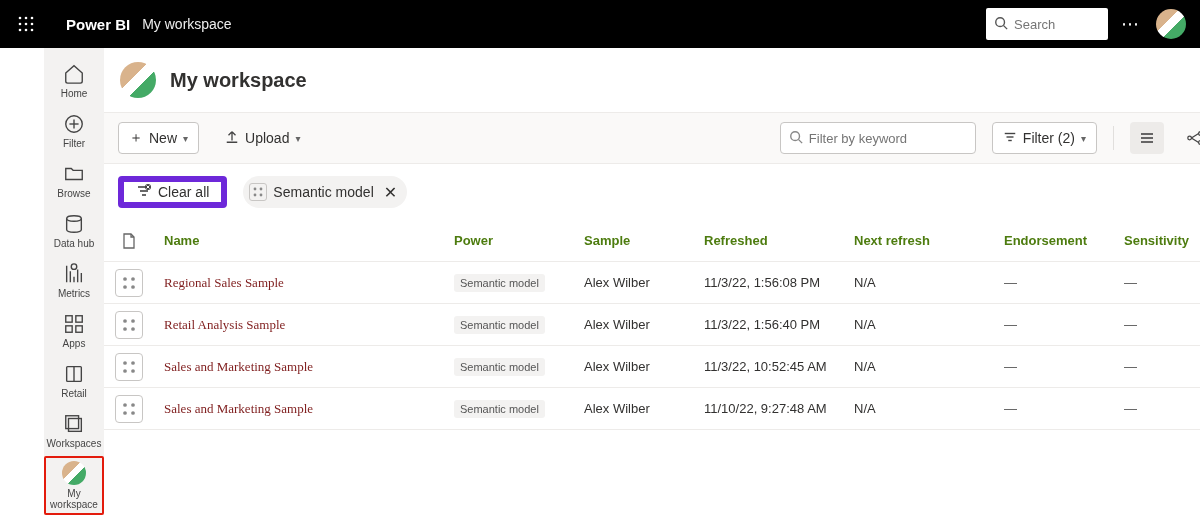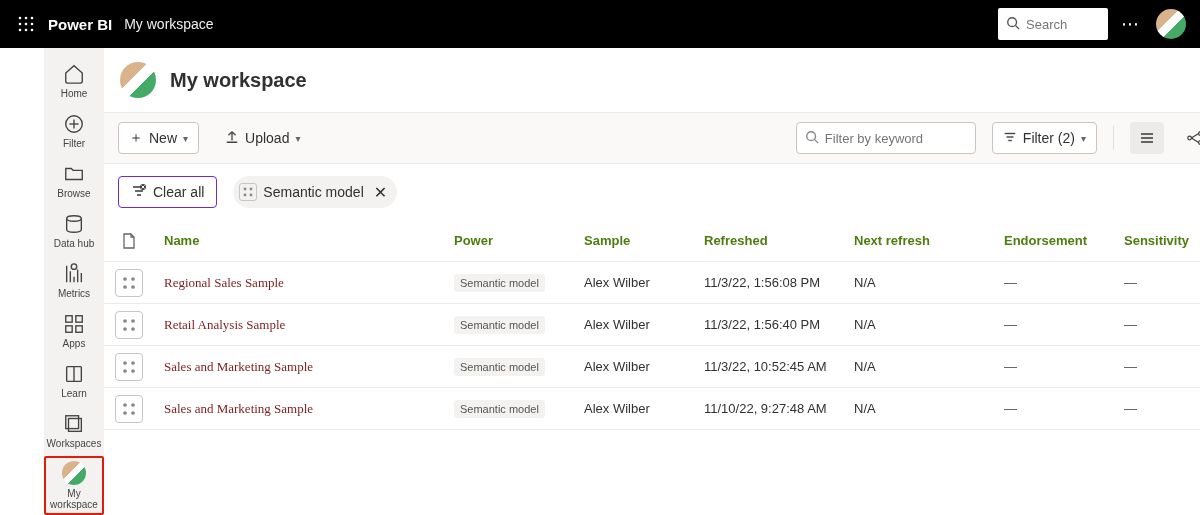--- a/index.html
+++ b/index.html
@@ -1,23 +1,23 @@
 <!DOCTYPE html>
 <html><head>
   <meta charset="utf-8">
   <style>
     * { box-sizing: border-box; margin: 0; padding: 0; }
     body { font-family: "Segoe UI", -apple-system, sans-serif; font-size: 13px; color: #323130; background: #fff; width: 1200px; height: 515px; overflow: hidden; }
 
     .top-bar { height: 48px; background: #000; color: #fff; display: flex; align-items: center; padding: 0 10px; }
     .waffle { width: 32px; height: 32px; display: flex; align-items: center; justify-content: center; cursor: pointer; }
-    .brand { font-weight: 600; font-size: 15px; margin-left: 6px; }
+    .brand { font-weight: 600; font-size: 15px; margin-left: 24px; }
     .crumb { font-size: 14px; margin-left: 12px; color: #eee; }
     .top-spacer { flex: 1; }
-    .search-box { background: #fff; width: 110px; height: 32px; display: flex; align-items: center; padding: 0 8px; border-radius: 2px; margin-right: 2px;}
+    .search-box { background: #fff; width: 122px; height: 32px; display: flex; align-items: center; padding: 0 8px; border-radius: 2px; margin-right: 2px;}
     .search-box input { border: none; outline: none; font-size: 13px; width: 70px; color: #555; background: transparent; }
     .search-icon { color: #555; margin-right: 6px; }
     .top-more { width: 40px; display:flex;justify-content:center;align-items:center;color:#fff;cursor:pointer;font-size:18px;}
     .avatar-top { width: 30px; height: 30px; border-radius: 50%; background: linear-gradient(135deg,#d9b38c 0 40%, #fff 40% 60%, #4a6 60%); margin-left: 6px; margin-right: 4px;}
 
     .shell { display: flex; height: calc(515px - 48px); margin-left: 44px; }
 
     .left-rail { width: 60px; background: #f3f2f1; display: flex; flex-direction: column; align-items: center; padding-top: 8px; }
     .rail-item { width: 60px; display: flex; flex-direction: column; align-items: center; padding: 7px 0; cursor: pointer; color: #444; }
     .rail-item svg, .rail-item .ic { width: 22px; height: 22px; }
@@ -28,29 +28,29 @@
     .main { flex: 1; display: flex; flex-direction: column; }
 
     .ws-header { display: flex; align-items: center; padding: 14px 16px 14px 16px; }
     .ws-avatar { width: 36px; height: 36px; border-radius: 50%; background: linear-gradient(135deg,#d9b38c 0 40%, #fff 40% 60%, #4a6 60%); margin-right: 14px; }
     .ws-title { font-size: 20px; font-weight: 600; }
 
     .toolbar { height: 52px; border-top: 1px solid #edebe9; border-bottom: 1px solid #edebe9; background: #faf9f8; display: flex; align-items: center; padding: 0 14px; gap: 16px;}
     .btn { height: 32px; border: 1px solid #c8c6c4; background: #fff; border-radius: 4px; display: flex; align-items: center; padding: 0 10px; cursor: pointer; font-size: 14px; gap:6px;}
     .btn-plain { border: none; background: transparent; }
     .toolbar-spacer { flex: 1; }
-    .filter-input { width: 180px; height: 32px; border: 1px solid #c8c6c4; border-radius: 4px; display: flex; align-items: center; padding: 0 8px; background:#fff;}
+    .filter-input { width: 196px; height: 32px; border: 1px solid #c8c6c4; border-radius: 4px; display: flex; align-items: center; padding: 0 8px; background:#fff;}
     .filter-input input { border: none; outline: none; font-size: 13px; flex:1; color: #777; background:transparent;}
     .filter-icon-sm{color:#888;margin-right:6px;}
     .view-toggle { width: 34px; height: 32px; background: #edebe9; border-radius: 4px; display:flex;align-items:center;justify-content:center;cursor:pointer;}
     .lineage-btn { width: 30px; display:flex;align-items:center;justify-content:center;cursor:pointer;}
     .vdiv{width:1px;height:24px;background:#e1dfdd;}
 
     .chips-row { display: flex; align-items: center; padding: 12px 14px; gap: 16px;}
-    .chip-btn { height: 32px; border: 1px solid #6d28d9; border-radius: 4px; display:flex;align-items:center;padding:0 12px;cursor:pointer;font-size:14px;gap:6px;background:#fff;}
+    .chip-btn { height: 32px; border: 6px solid #6d28d9; border-radius: 4px; display:flex;align-items:center;padding:0 12px;cursor:pointer;font-size:14px;gap:6px;background:#fff;}
     .chip { height: 32px; background:#f3f2f1; border-radius: 16px; display:flex;align-items:center;padding:0 10px 0 6px;font-size:14px;gap:6px;}
     .clear-ic{position:relative;}
     .chip-close{font-size:16px;cursor:pointer;margin-left:4px;}
     .sm-icon{width:18px;height:18px;border:1px solid #c8c6c4;border-radius:3px;display:flex;align-items:center;justify-content:center;}
     .sm-icon svg{width:12px;height:12px;}
 
     .table { width: 100%; }
     .thead, .trow { display: grid; grid-template-columns: 60px 290px 130px 120px 150px 150px 120px 100px; align-items: center; height: 42px; border-bottom: 1px solid #edebe9;}
     .thead { font-weight: 600; font-size: 13px; color: #4d7c0f; }
     .thead .cell:first-child{display:flex;justify-content:center;}
@@ -139,21 +139,21 @@
           <rect x="3" y="14" width="7" height="7"></rect>
           <rect x="14" y="14" width="7" height="7"></rect>
         </svg>
       <span class="rail-label">Apps</span>
     </div>
     <div class="rail-item">
       <svg viewBox="0 0 24 24" fill="none" stroke="#444" stroke-width="1.5">
           <rect x="4" y="4" width="16" height="16" rx="1"></rect>
           <line x1="12" y1="4" x2="12" y2="20"></line>
         </svg>
-      <span class="rail-label">Learn</span>
+      <span class="rail-label">Retail</span>
     </div>
     <div class="rail-item">
       <svg viewBox="0 0 24 24" fill="none" stroke="#444" stroke-width="1.5">
           <rect x="6" y="6" width="14" height="14"></rect>
           <rect x="3" y="3" width="14" height="14"></rect>
         </svg>
       <span class="rail-label">Workspaces</span>
     </div>
     <div class="rail-item rail-selected">
       <div class="rail-avatar"></div>

